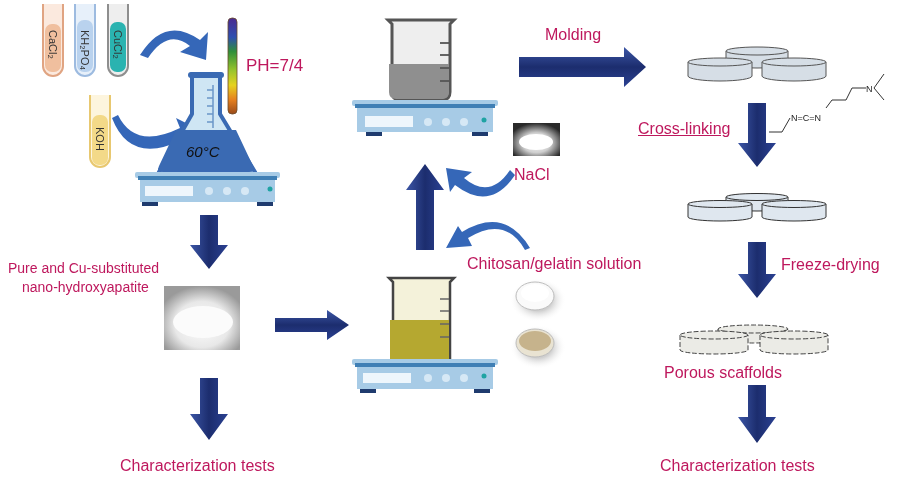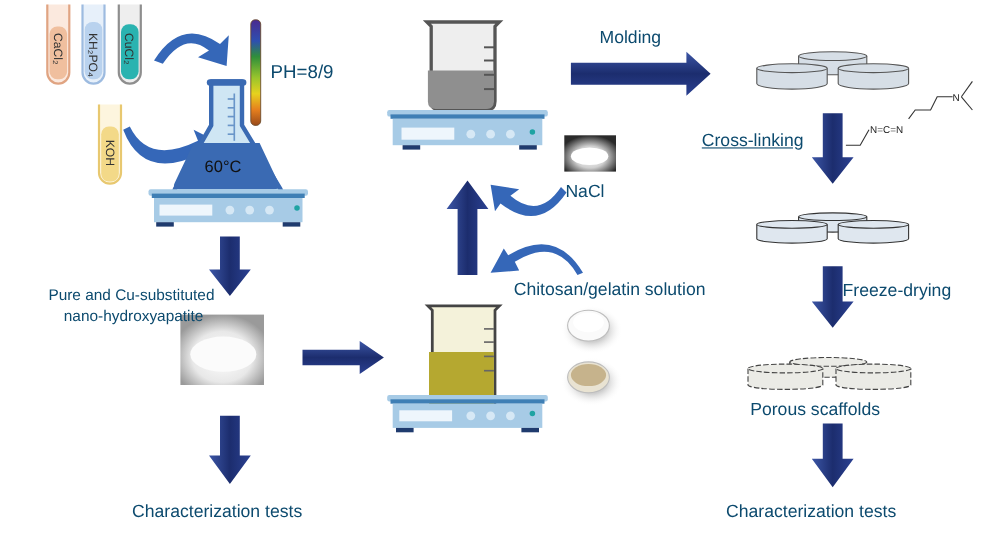--- a/index.html
+++ b/index.html
@@ -1,18 +1,18 @@
 <!DOCTYPE html>
 <html><head>
 <meta charset="utf-8">
 <style>
   html, body { margin: 0; padding: 0; background: #ffffff; }
   body { width: 900px; height: 500px; position: relative; overflow: hidden; font-family: "Liberation Sans", sans-serif; color: #111; }
-  .lbl { position: absolute; font-size: 16px; white-space: nowrap; color: #0c4a6e; }
-  .lbl-sm { font-size: 14px; margin-left: 36px; }
+  .lbl { position: absolute; font-size: 16px; white-space: nowrap; color: #be185d; }
+  .lbl-sm { font-size: 14px; }
   svg { position: absolute; left: 0; top: 0; }
   .tube-text { font-size: 11px; fill: #333; }
 </style>
 </head>
 <body>
 
 <svg width="900" height="500" viewBox="0 0 900 500">
   <defs>
     <linearGradient id="darrowV" x1="0" y1="0" x2="1" y2="0">
       <stop offset="0" stop-color="#3c56a6"></stop>
@@ -220,24 +220,24 @@
     <ellipse cx="753" cy="329" rx="35" ry="4"></ellipse>
     <path d="M680 335 v15 a34 4 0 0 0 68 0 v-15"></path>
     <ellipse cx="714" cy="335" rx="34" ry="4"></ellipse>
     <path d="M760 335 v15 a34 4 0 0 0 68 0 v-15"></path>
     <ellipse cx="794" cy="335" rx="34" ry="4"></ellipse>
   </g>
 
   <path d="M748 385 h18 v32 h10 l-19 26 l-19 -26 h10 z" fill="url(#darrowV)"></path>
 </svg>
 
-<div class="lbl" style="left:246px; top:56px; font-size:17px;">PH=8/9</div>
-<div class="lbl" style="left:186px; top:143px; font-size:15px; color:#111;">60°C</div>
+<div class="lbl" style="left:246px; top:56px; font-size:17px;">PH=7/4</div>
+<div class="lbl" style="left:186px; top:143px; font-size:15px; color:#111;font-style:italic;">60°C</div>
 <div class="lbl lbl-sm" style="left:8px; top:260px;">Pure and Cu-substituted</div>
 <div class="lbl lbl-sm" style="left:22px; top:279px;">nano-hydroxyapatite</div>
 <div class="lbl" style="left:120px; top:457px;">Characterization tests</div>
 <div class="lbl" style="left:514px; top:166px;">NaCl</div>
 <div class="lbl" style="left:467px; top:255px;">Chitosan/gelatin solution</div>
 <div class="lbl" style="left:545px; top:26px;">Molding</div>
 <div class="lbl" style="left:638px; top:120px;text-decoration:underline;">Cross-linking</div>
-<div class="lbl" style="left:766px; top:256px;">Freeze-drying</div>
-<div class="lbl" style="left:682px; top:364px;text-align:right;">Porous scaffolds</div>
+<div class="lbl" style="left:766px; top:256px;padding-left:15px;">Freeze-drying</div>
+<div class="lbl" style="left:664px; top:364px;text-align:right;">Porous scaffolds</div>
 <div class="lbl" style="left:660px; top:457px;">Characterization tests</div>
 
 </body></html>

